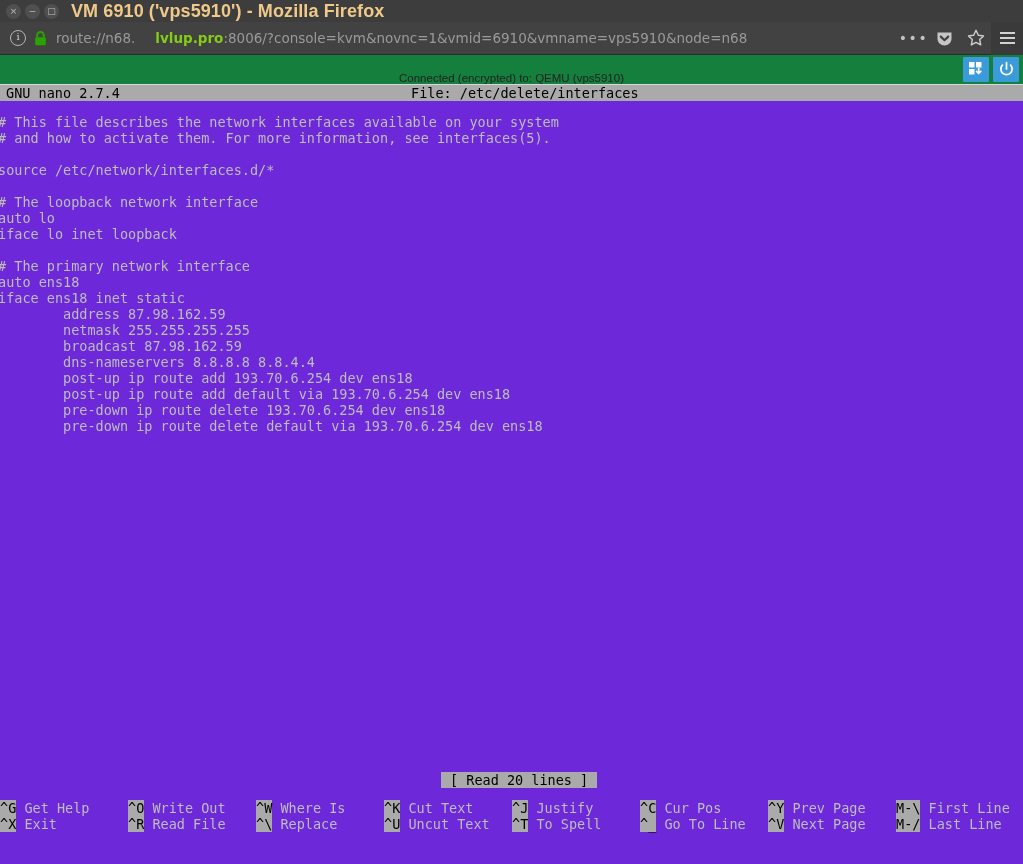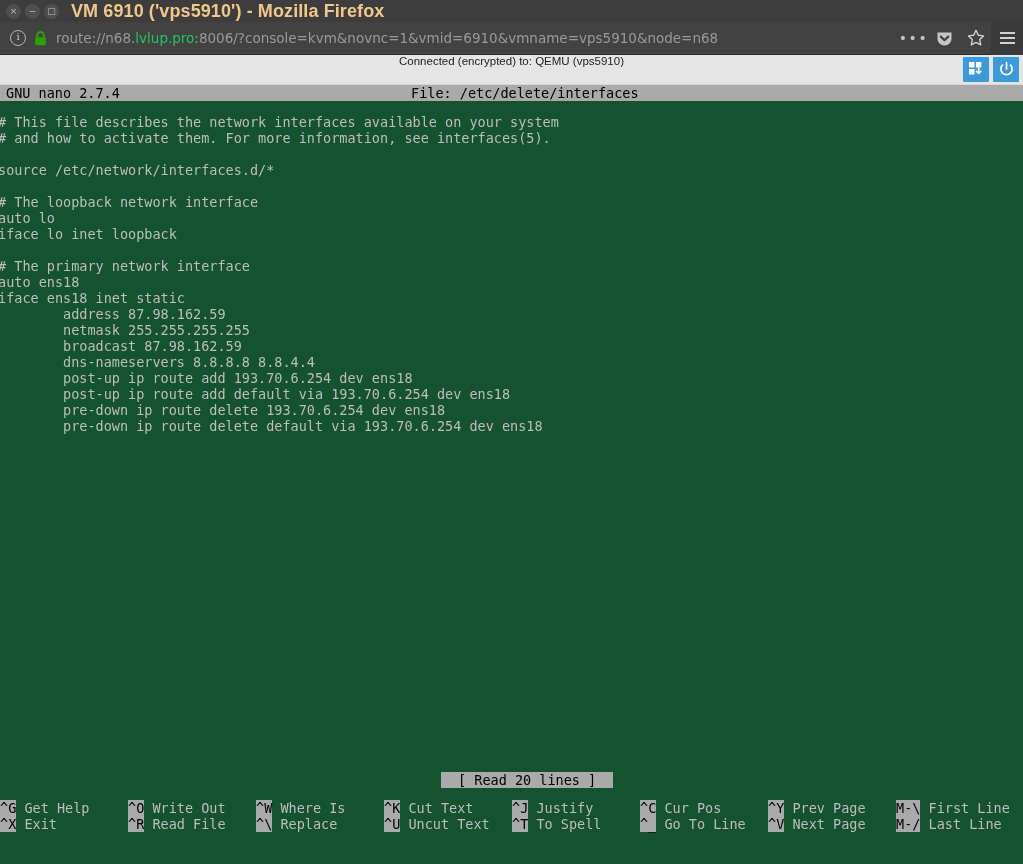--- a/index.html
+++ b/index.html
@@ -86,21 +86,21 @@
     align-items: center;
   }
   .url {
     margin-left: 9px;
     font-size: 13.5px;
     color: #9a9a9a;
     white-space: nowrap;
     overflow: hidden;
     font-family: "DejaVu Sans", sans-serif;
   }
-  .url .host { color: #22c55e; font-weight: normal; }
+  .url .host { color: #84cc16; font-weight: bold; margin-left: 20px; }
   .url .scheme { color: #9a9a9a; }
   .toolbar-right {
     display: flex;
     align-items: center;
     flex: none;
     height: 33px;
   }
   .tb-icon {
     width: 31px;
     height: 33px;
@@ -129,23 +129,23 @@
   .hamburger-wrap span {
     display: block;
     width: 15px;
     height: 2px;
     background: #d2d2d2;
   }
 
   
   .novnc-bar {
     height: 30px;
-    background: #e5e5e5;
-    display: flex;
-    align-items: flex-start;
+    background: #15803d;
+    display: flex;
+    align-items: flex-end;
     justify-content: center;
     position: relative;
     box-sizing: border-box;
     border-bottom: 1px solid #d8d8d8;
   }
   .novnc-status {
     font-size: 11.5px;
     color: #222;
     font-family: "Liberation Sans", sans-serif;
   }
@@ -164,21 +164,21 @@
     align-items: center;
     justify-content: center;
     border-radius: 1px;
   }
 
   
   .terminal {
     position: relative;
     width: 1023px;
     height: 779px;
-    background: #14532d;
+    background: #6d28d9;
     overflow: hidden;
     font-family: "DejaVu Sans Mono", "Liberation Mono", monospace;
     font-size: 13.5px;
     line-height: 16px;
   }
   .nano-title {
     position: absolute;
     left: 0; top: 0;
     width: 1023px;
     height: 16px;
@@ -206,21 +206,21 @@
 
   .nano-status {
     position: absolute;
     left: 441px;
     top: 687px;
     background: #aaaaaa;
     color: #000;
     line-height: 16px;
     height: 16px;
     white-space: pre;
-    padding: 0 17px;
+    padding: 0 9px;
   }
 
   
   .nano-help {
     position: absolute;
     left: -2px;
     top: 703px;
     width: 1025px;
     height: 32px;
   }

